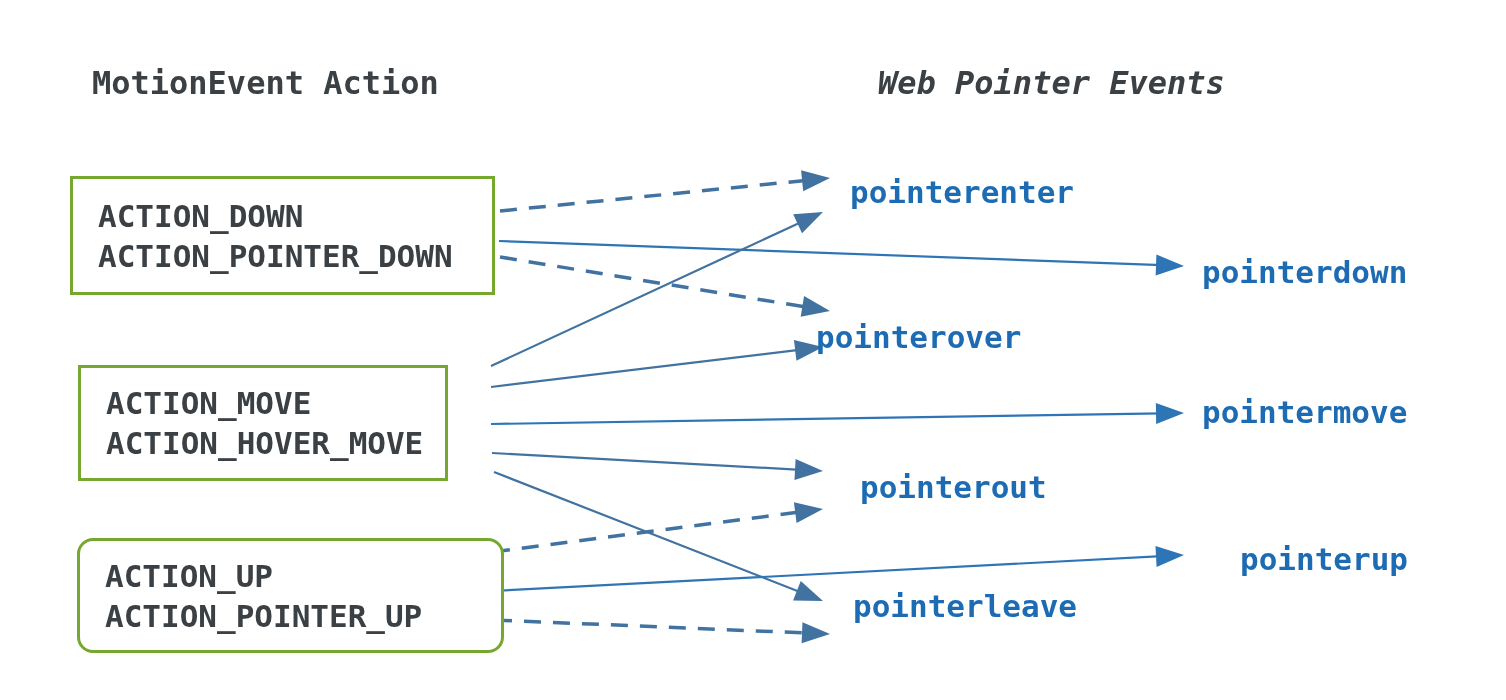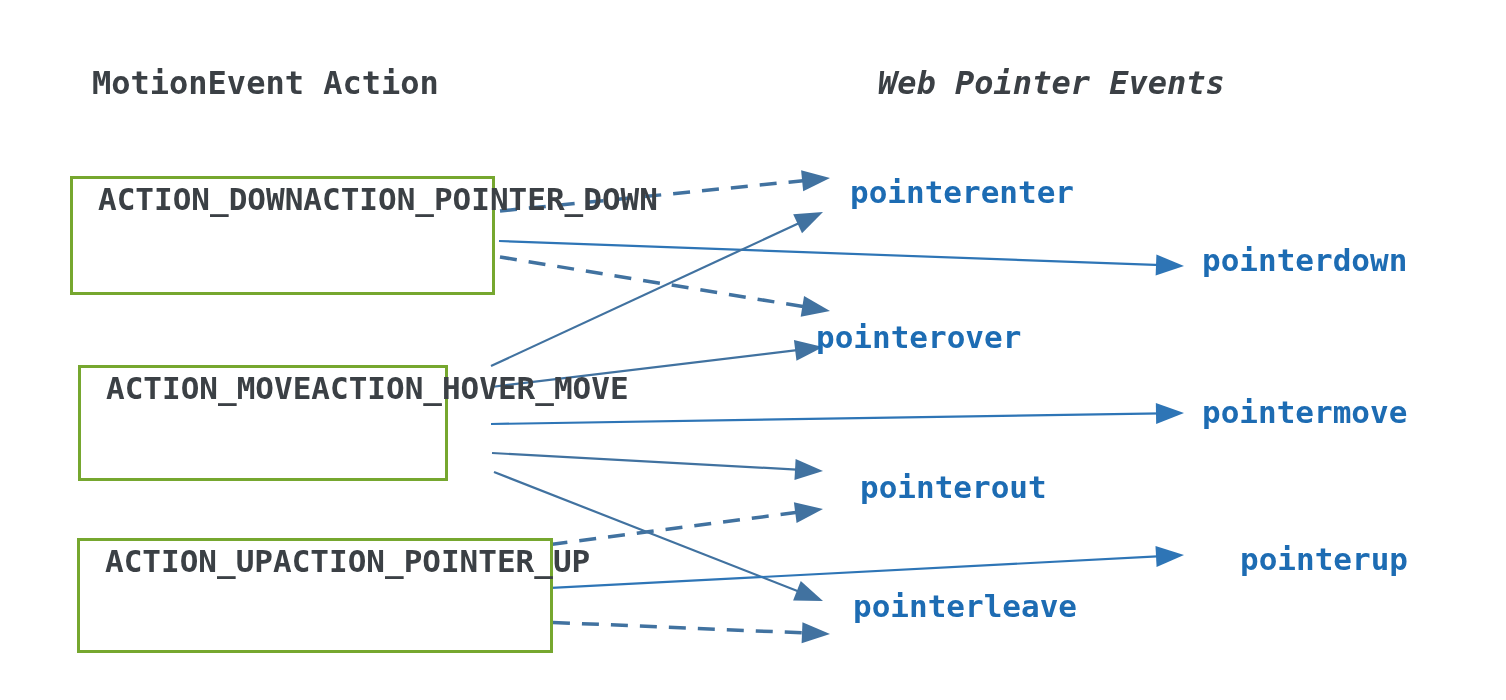--- a/index.html
+++ b/index.html
@@ -24,22 +24,22 @@
     white-space: nowrap;
   }
   #hdr-left  { left: 92px;  top: 66px; }
   #hdr-right { left: 878px; top: 66px; font-style: italic; }
   .box {
     position: absolute;
     box-sizing: border-box;
     border: 3px solid var(--green, #76a72f);
     background: #ffffff;
     display: flex;
-    flex-direction: row;
-    justify-content: space-between;
+    flex-direction: column;
+    justify-content: center;
     padding-left: 25px;
     font-size: 31px;
     font-weight: 700;
     line-height: 40px;
     color: var(--dark, #3b4045);
     white-space: nowrap;
   }
   .event-label {
     position: absolute;
     font-size: 31px;
@@ -112,27 +112,27 @@
 
   <div id="boxes-container">
       <div class="box" style="left: 70px; top: 176px; width: 425px; height: 119px;">
         <span>ACTION_DOWN</span>
         <span>ACTION_POINTER_DOWN</span>
       </div>
       <div class="box" style="left: 78px; top: 365px; width: 370px; height: 116px;">
         <span>ACTION_MOVE</span>
         <span>ACTION_HOVER_MOVE</span>
       </div>
-      <div class="box" style="left: 77px; top: 538px; width: 476px; height: 115px;">
+      <div class="box" style="left: 77px; top: 538px; width: 427px; height: 115px; border-radius: 16px;">
         <span>ACTION_UP</span>
         <span>ACTION_POINTER_UP</span>
       </div>
     </div>
   <div id="events-container">
       <div class="event-label" style="left: 850px; top: 174px;">pointerenter</div>
-      <div class="event-label" style="left: 1202px; top: 242px;">pointerdown</div>
+      <div class="event-label" style="left: 1202px; top: 254px;">pointerdown</div>
       <div class="event-label" style="left: 816px; top: 319px;">pointerover</div>
       <div class="event-label" style="left: 1202px; top: 394px;">pointermove</div>
       <div class="event-label" style="left: 860px; top: 469px; text-align: right;">pointerout</div>
       <div class="event-label" style="left: 1208px; top: 541px; margin-left: 32px;">pointerup</div>
       <div class="event-label" style="left: 853px; top: 588px;">pointerleave</div>
     </div>
 </div>
 
 </body></html>

